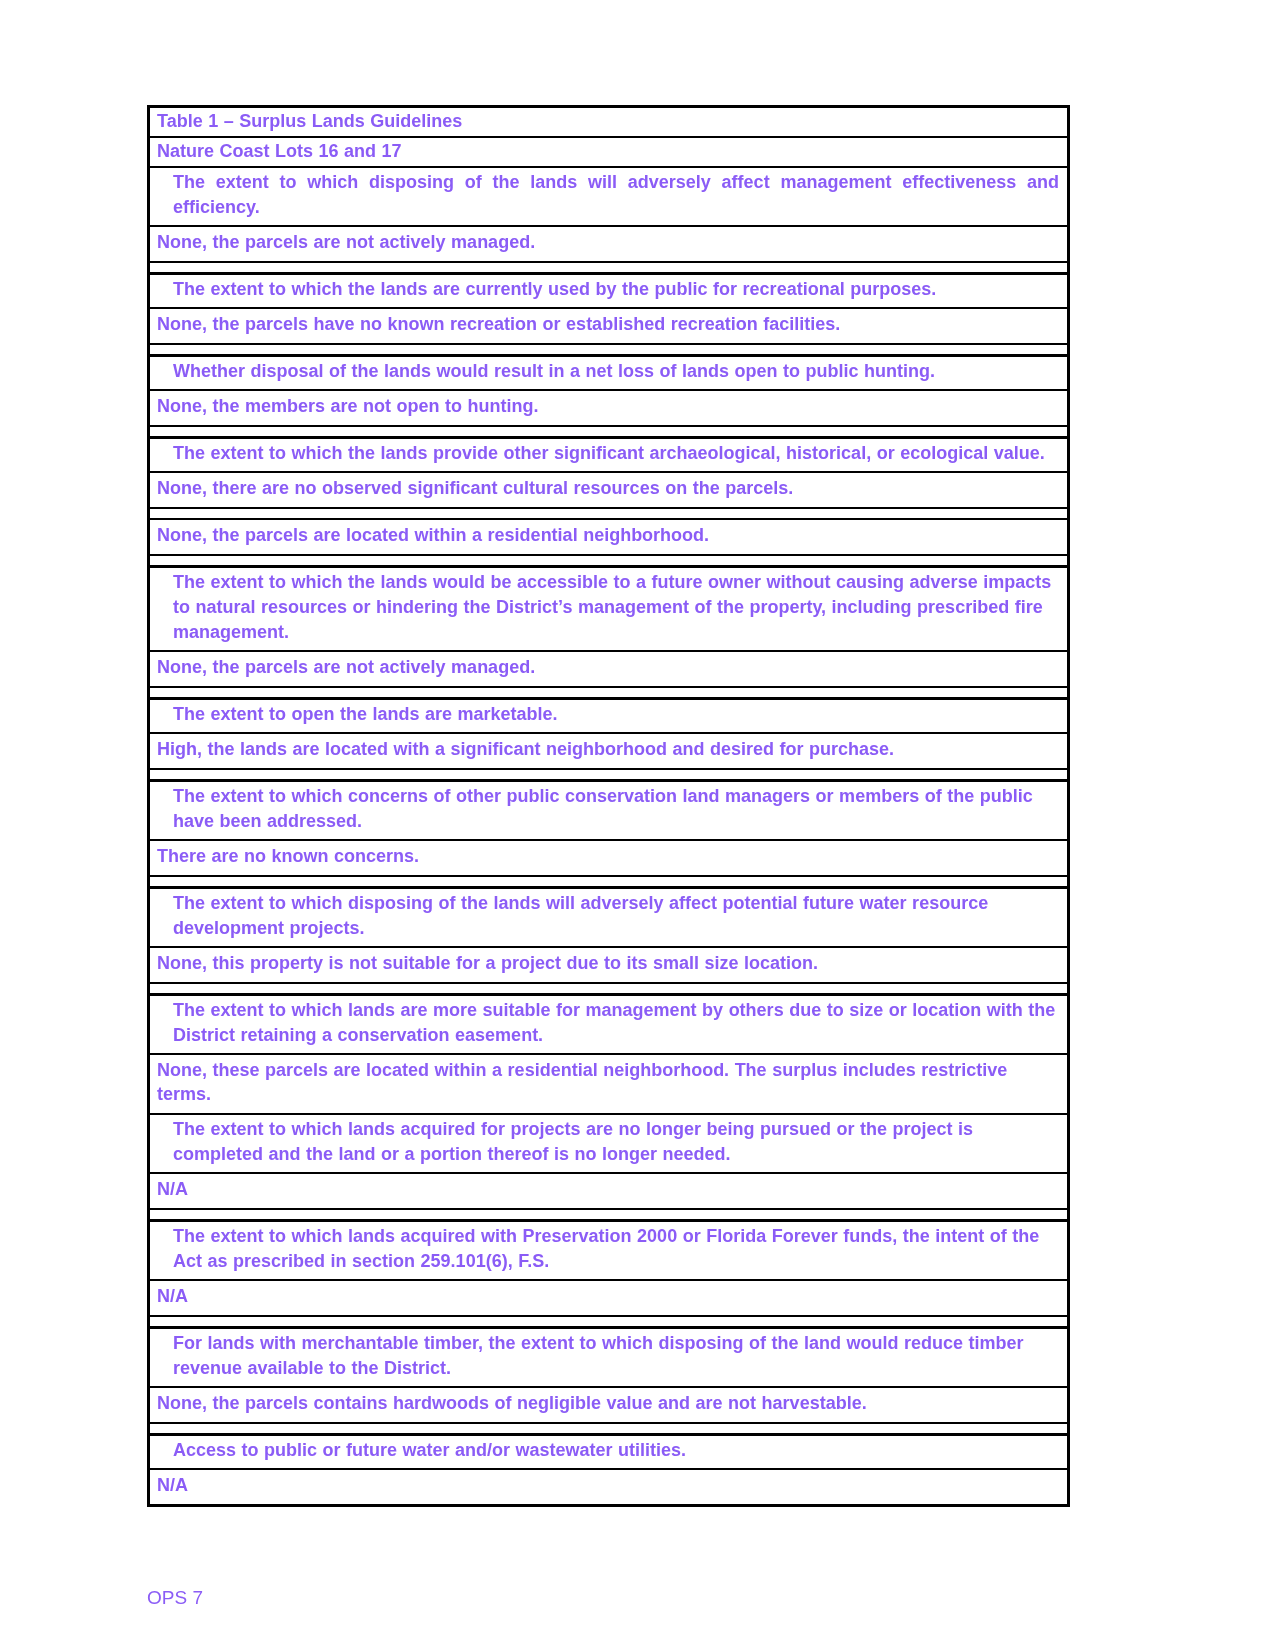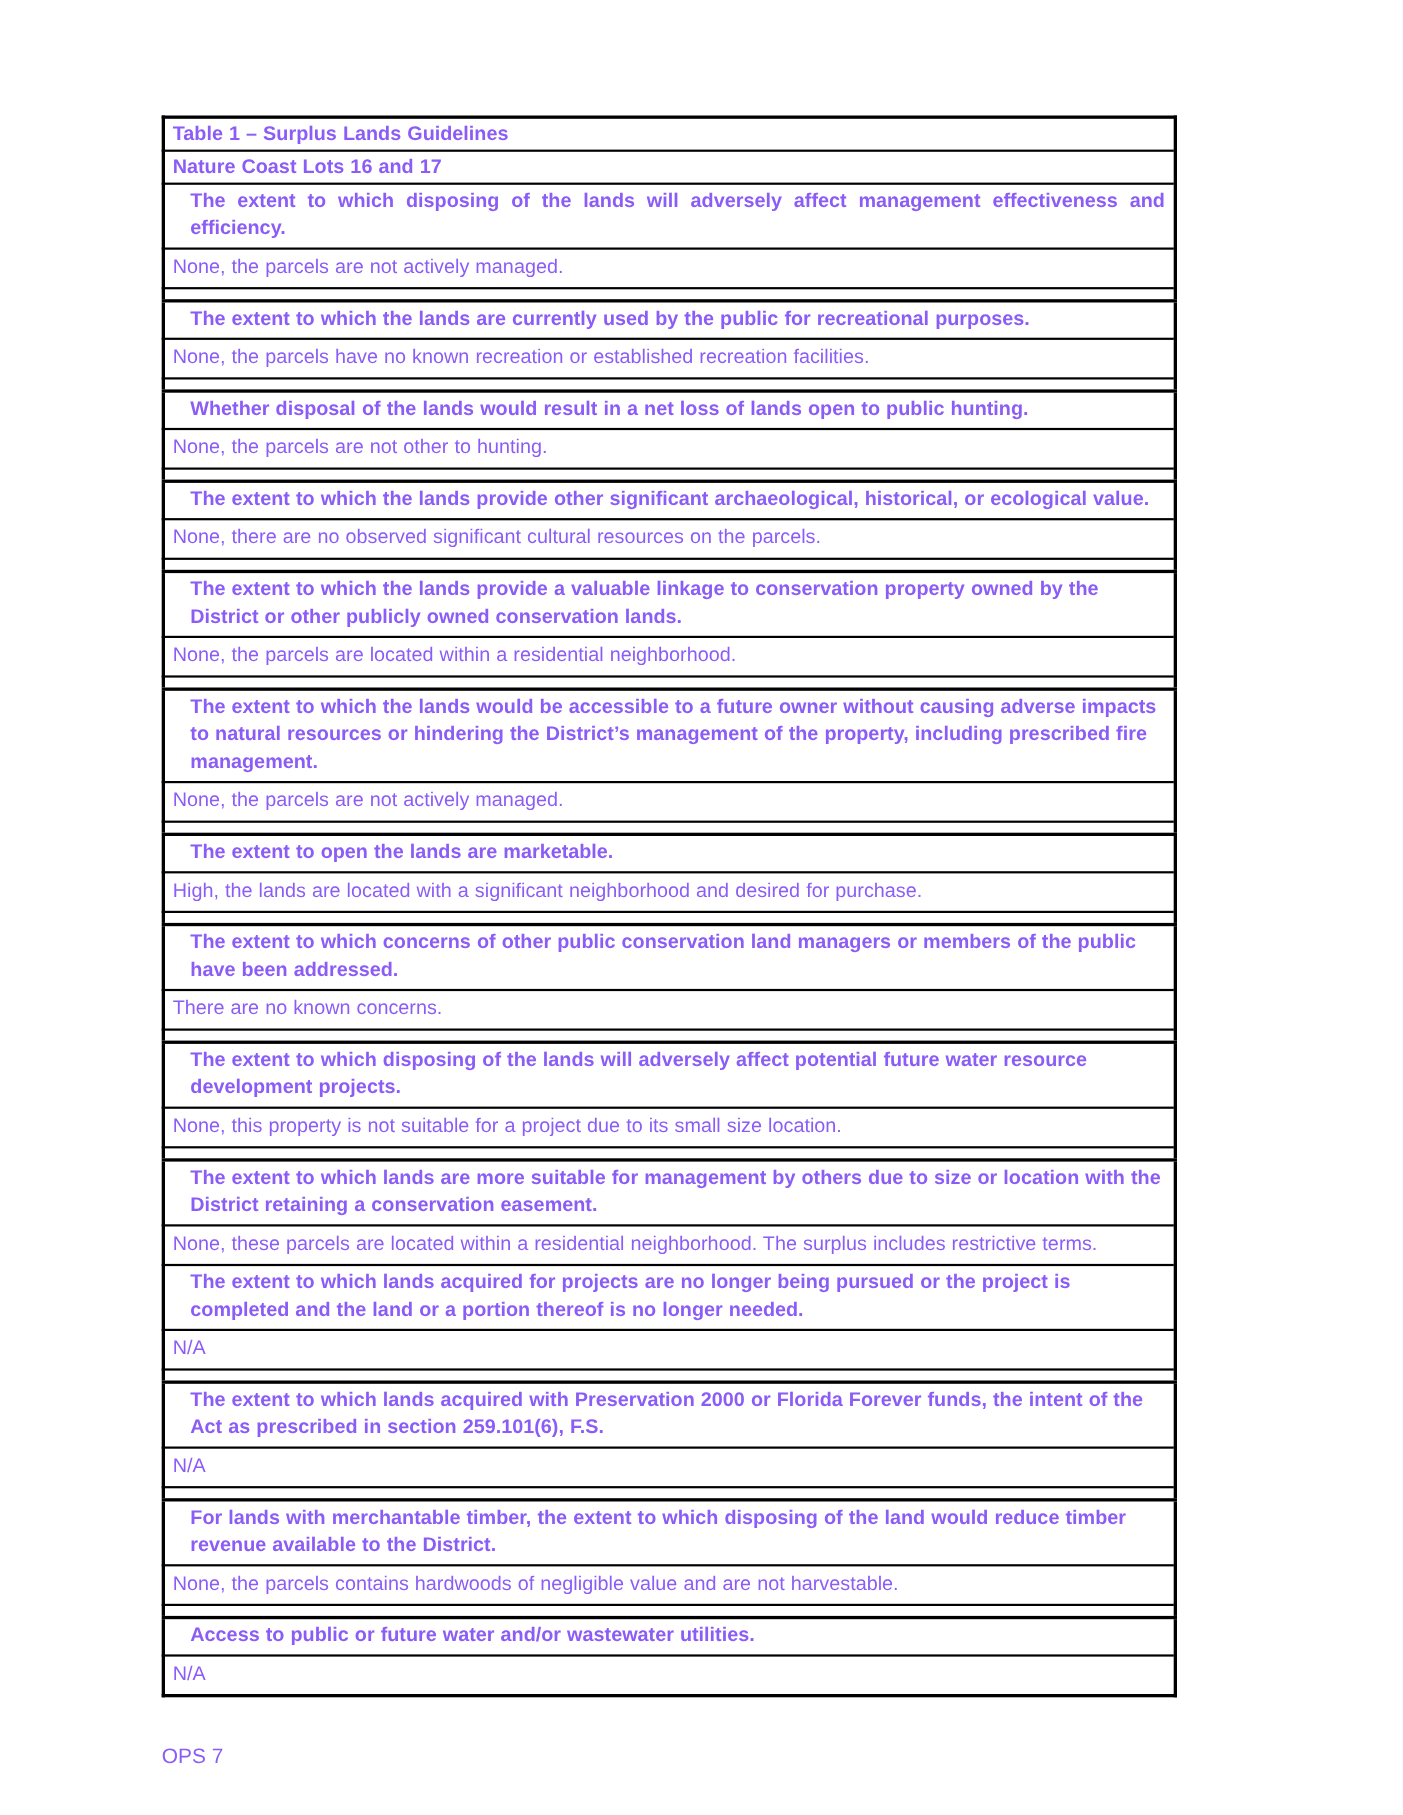--- a/index.html
+++ b/index.html
@@ -25,20 +25,21 @@
     table-layout: fixed;
     border: 3px solid #000000;
   }
   table.guidelines td {
     border: 2px solid #000000;
     vertical-align: top;
     font-size: 18px;
     padding: 2px 8px 4px 7px;
     line-height: 24px;
     word-spacing: 0.5px;
+    font-weight: bold;
   }
   tr.hdr td {
     font-weight: bold;
     padding: 1px 8px 2px 7px;
     line-height: 25px;
   }
   tr.q td {
     font-weight: bold;
     border-top-width: 3px;
     padding: 2px 8px 5px 23px;
@@ -100,39 +101,36 @@
         <td>None, the parcels have no known recreation or established recreation facilities.</td>
       </tr>
       <tr class="sp">
           <td></td>
         </tr>
 
       <tr class="q">
         <td>Whether disposal of the lands would result in a net loss of lands open to public hunting.</td>
       </tr>
       <tr class="a">
-        <td>None, the parcels are not other to hunting.</td>
+        <td>None, the members are not open to hunting.</td>
       </tr>
       <tr class="sp">
           <td></td>
         </tr>
 
       <tr class="q">
         <td>The extent to which the lands provide other significant archaeological, historical, or ecological value.</td>
       </tr>
       <tr class="a">
         <td>None, there are no observed significant cultural resources on the parcels.</td>
       </tr>
       <tr class="sp">
           <td></td>
         </tr>
 
-      <tr class="q">
-        <td>The extent to which the lands provide a valuable linkage to conservation property owned by the District or other publicly owned conservation lands.</td>
-      </tr>
       <tr class="a">
         <td>None, the parcels are located within a residential neighborhood.</td>
       </tr>
       <tr class="sp">
           <td></td>
         </tr>
 
       <tr class="q">
         <td>The extent to which the lands would be accessible to a future owner without causing adverse impacts to natural resources or hindering the District’s management of the property, including prescribed fire management.</td>
       </tr>

